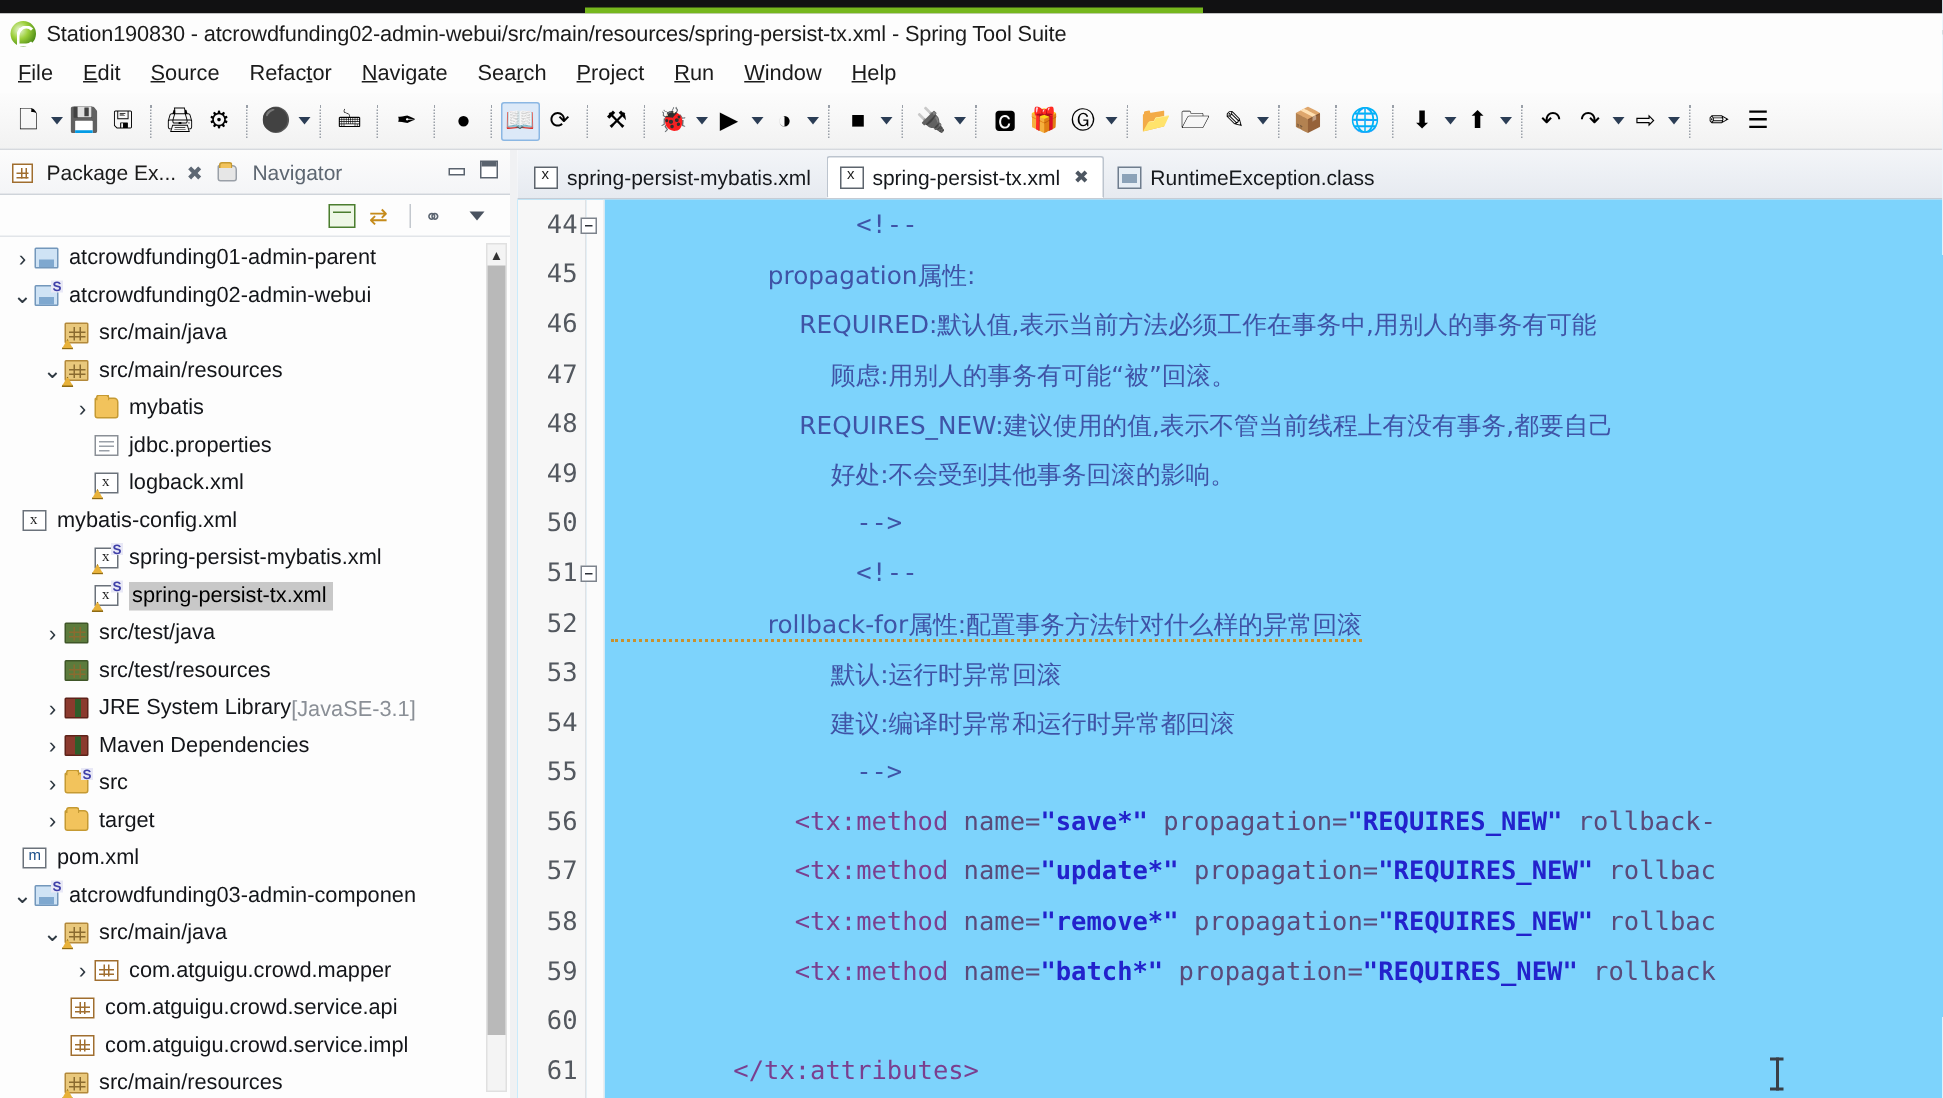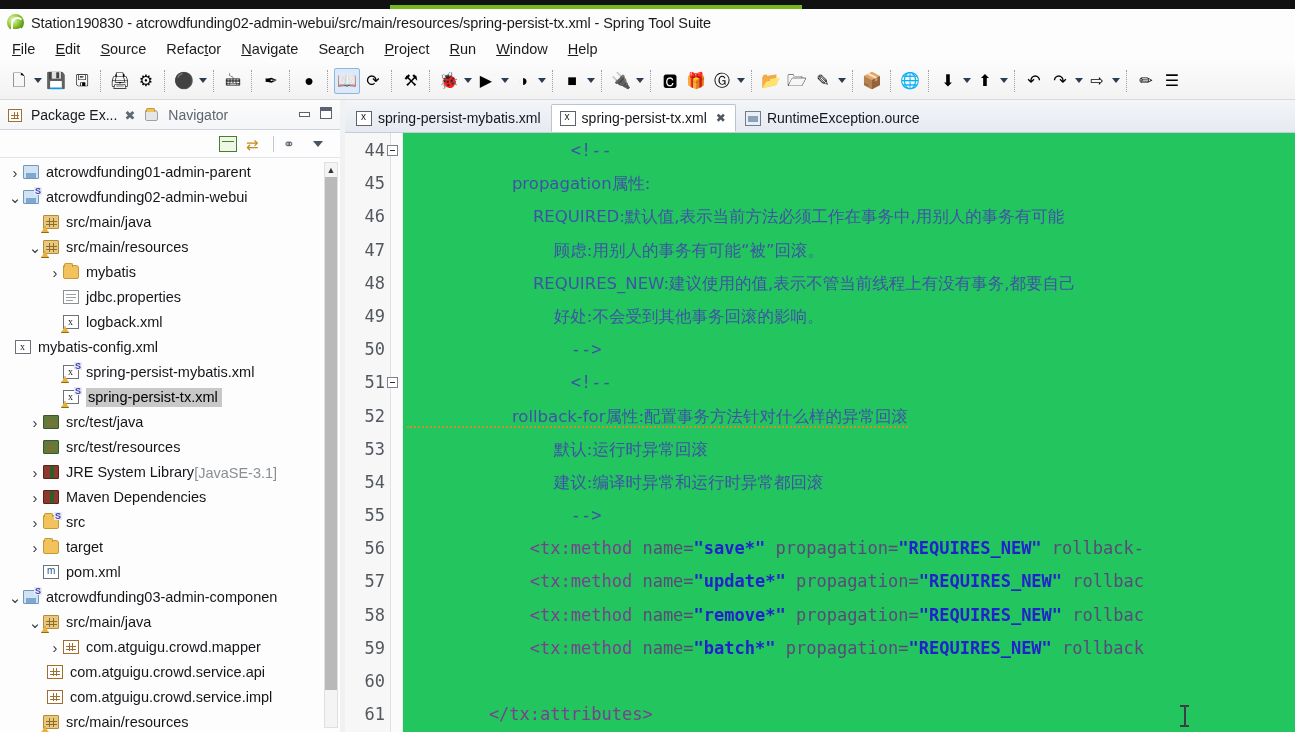--- a/index.html
+++ b/index.html
@@ -322,21 +322,21 @@
   .tabico { width: 16px; height: 15px; position: relative; flex: none; }
   .tabico-xml { background:#fff; border:1px solid #5d646d; }
   .tabico-xml::after { content:"x"; position:absolute; left:4px; top:-1px; font-size:10px; color:#1b1b1b; }
   .tabico-cls { background:#e7eef5; border:1px solid #6f7d8d; }
   .tabico-cls::after { content:""; position:absolute; left:2px; top:4px; right:2px; height:6px; background:#8ba2b8; }
 
   .code {
     position: relative;
     height: 599px;
     overflow: hidden;
-    background: #22c55e;
+    background: #7dd3fc;
     font-family: "DejaVu Sans Mono", monospace;
   }
   .gutter {
     position: absolute; left: 0; top: 0;
     width: 46px; height: 599px;
     background: #f7f7f7;
     border-right: 1px solid #dfe1e4;
   }
   .gutter-strip {
     position: absolute; left: 46px; top: 0;
@@ -749,21 +749,21 @@
           </span>
           <span class="rowlabel">src</span>
         </div>
         <div class="row" style="padding-left: 28px;">
           <span class="arrow" style="font-size: 15px;">›</span>
           <span class="rowicon">
             <span class="ico-folder"></span>
           </span>
           <span class="rowlabel">target</span>
         </div>
-        <div class="row" style="padding-left: 28px;">
+        <div class="row" style="">
           <span class="arrow none"></span>
           <span class="rowicon">
             <span class="ico-pom"></span>
           </span>
           <span class="rowlabel">pom.xml</span>
         </div>
         <div class="row" style="padding-left: 8px;">
           <span class="arrow" style="font-size: 15px; line-height: 8px;">⌄</span>
           <span class="rowicon">
             <span class="ico-prj"></span>
@@ -819,21 +819,21 @@
           <span class="tabico tabico-xml"></span>
           <span>spring-persist-mybatis.xml</span>
         </div>
         <div class="edtab active">
           <span class="tabico tabico-xml"></span>
           <span>spring-persist-tx.xml</span>
           <span class="x">✖</span>
         </div>
         <div class="edtab">
           <span class="tabico tabico-cls"></span>
-          <span>RuntimeException.ource</span>
+          <span>RuntimeException.class</span>
         </div>
       </div>
 
     <div class="code">
       <div class="gutter"></div>
       <div class="gutter-strip"></div>
       <div class="lines" id="codelines">
           <div class="ln">
             <span class="num">44</span>
             <span class="fold"></span>

